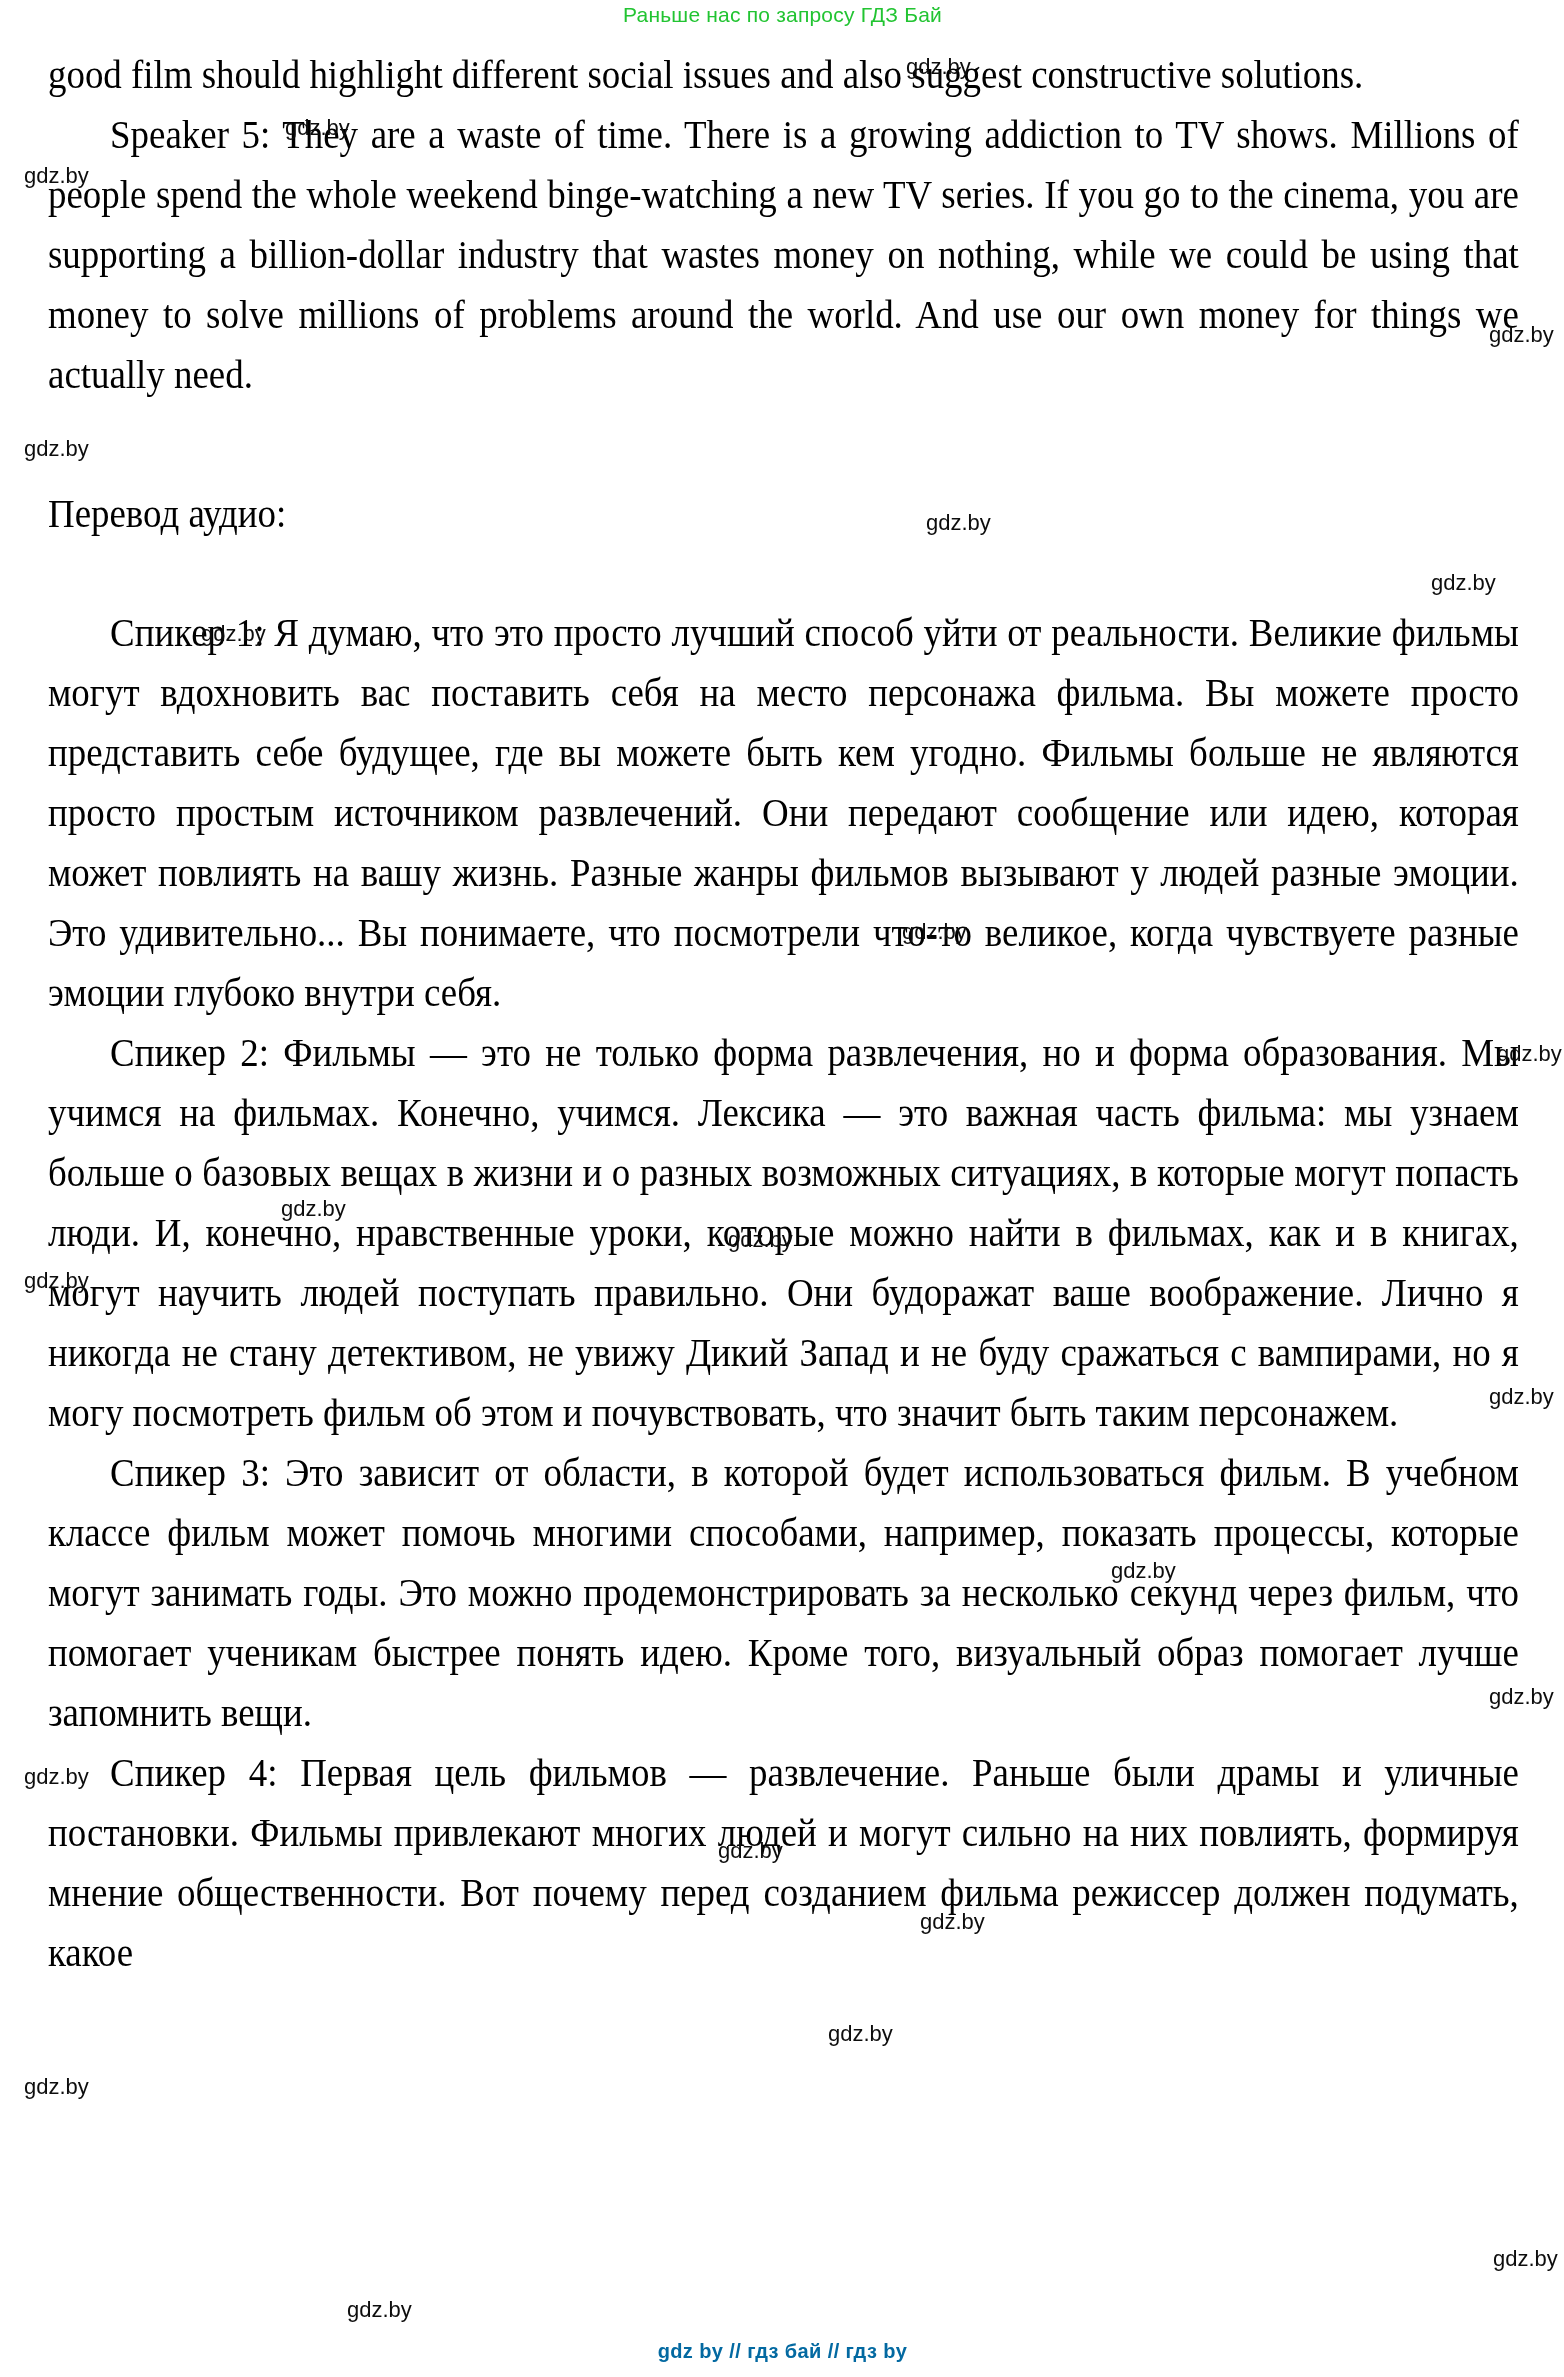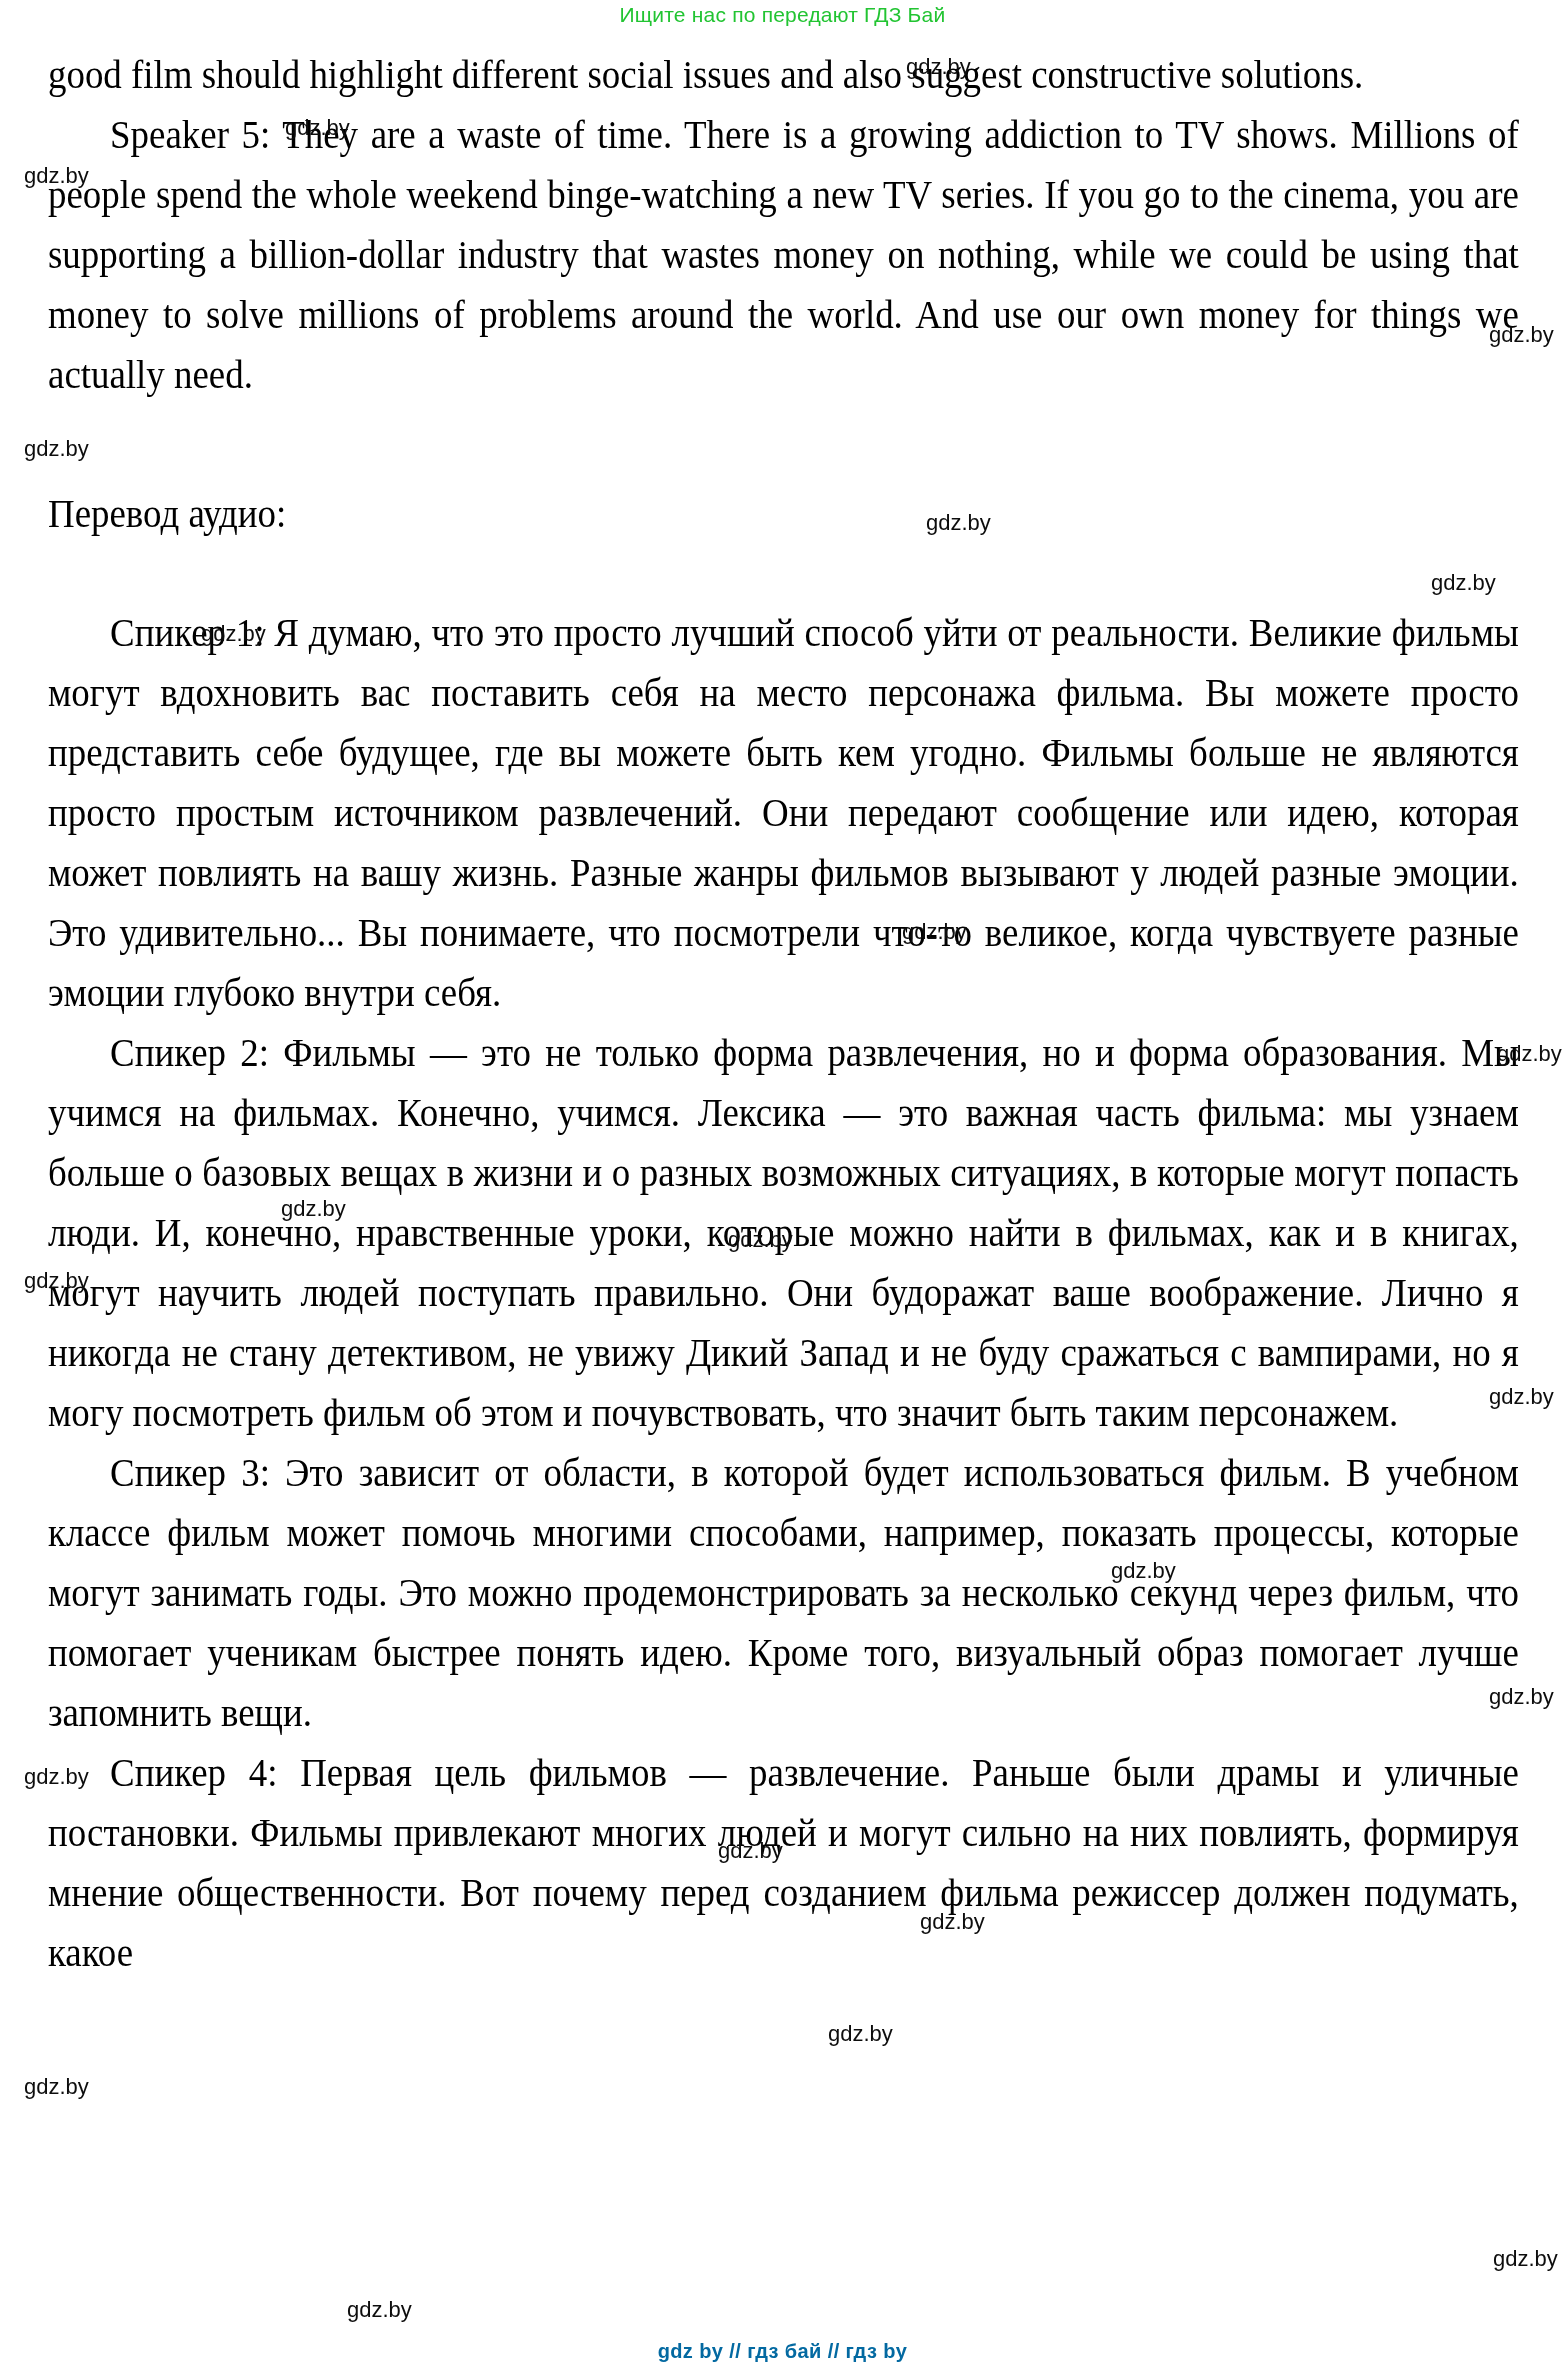--- a/index.html
+++ b/index.html
@@ -81,21 +81,21 @@
     color: #0369a1;
     font-family: "Liberation Sans", "DejaVu Sans", sans-serif;
     font-size: 20px;
     font-weight: 700;
     letter-spacing: 0.4px;
   }
 </style>
 </head>
 <body>
 
-<div id="promo-header">Ищите нас по передают ГДЗ Бай</div>
+<div id="promo-header">Раньше нас по запросу ГДЗ Бай</div>
 
 <div id="page-body">
 
   <p class="para lastline-left">good film should highlight different social issues and also suggest constructive solutions.</p>
 
   <p class="para indent lastline-left">Speaker 5: They are a waste of time. There is a growing addiction to TV shows. Millions of people spend the whole weekend binge-watching a new TV series. If you go to the cinema, you are supporting a billion-dollar industry that wastes money on nothing, while we could be using that money to solve millions of problems around the world. And use our own money for things we actually need.</p>
 
   <div class="spacer-lg"></div>
 
   <p class="para lastline-left">Перевод аудио:</p>

